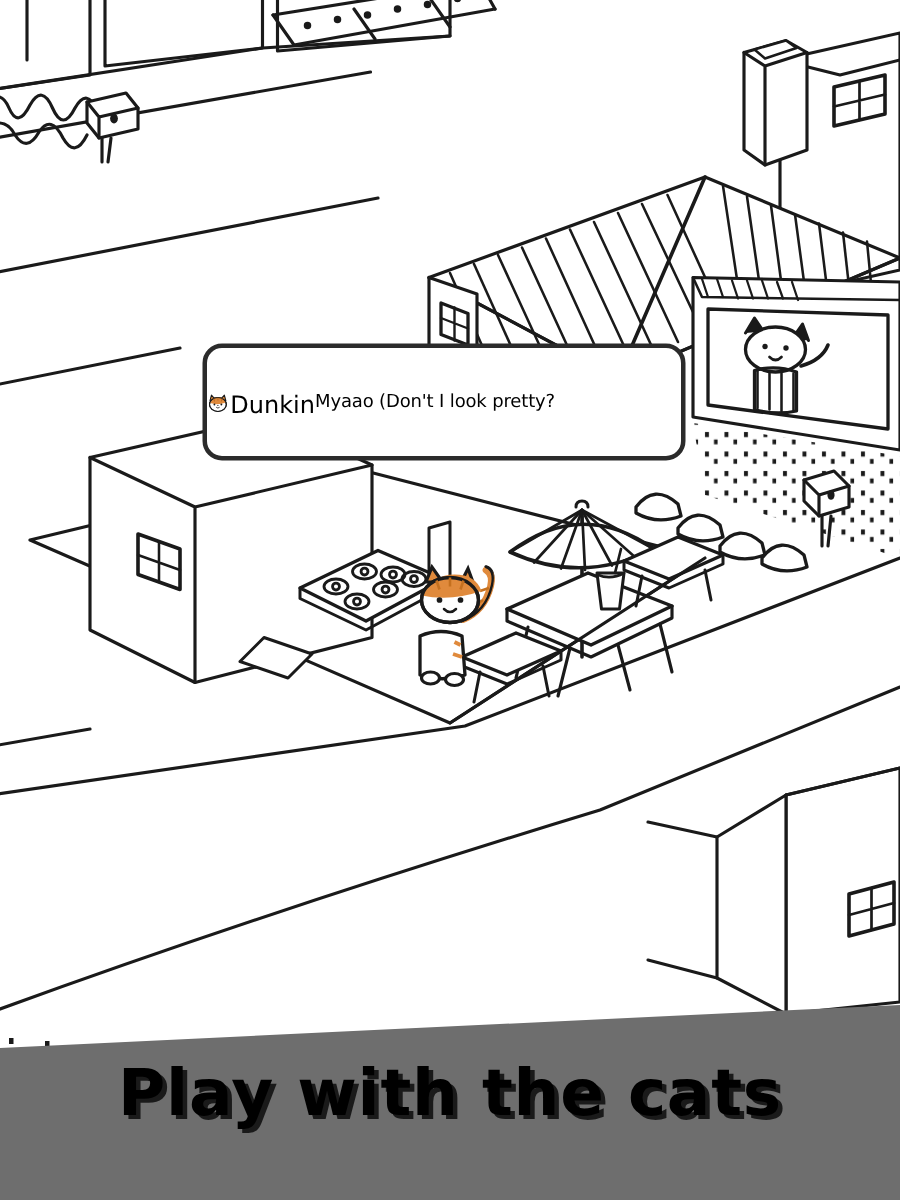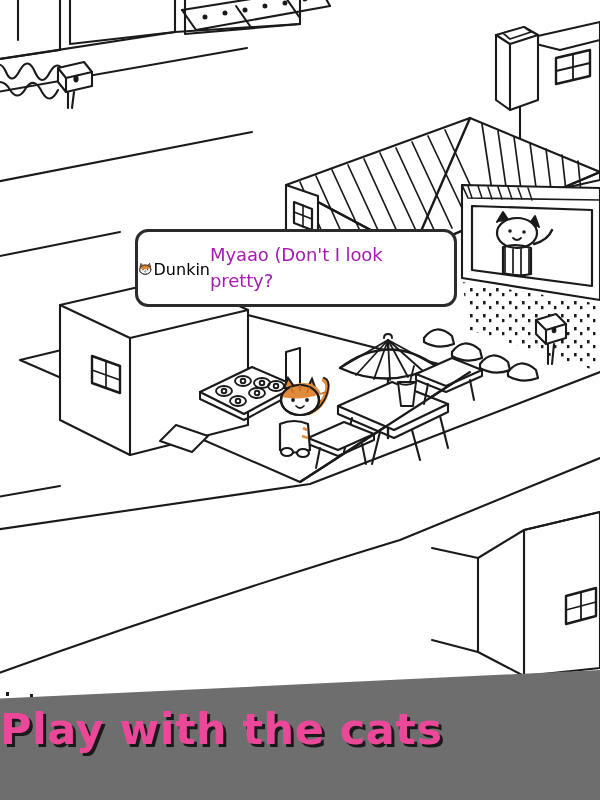--- a/index.html
+++ b/index.html
@@ -13,34 +13,34 @@
     position:absolute;left:135px;top:229px;width:322px;height:78px;
     background:#ffffff;border:3.5px solid #2b2b2b;border-radius:13px;
     box-sizing:border-box;display:flex;align-items:center;z-index:40;
   }
   #dialog-speaker{
     width:72px;flex:0 0 72px;display:flex;flex-direction:row;
     align-items:center;justify-content:center;gap:1px;padding-top:2px;
   }
   #dialog-avatar{width:34px;height:30px;display:block;}
   #dialog-text{
-    flex:1;padding-right:14px;font-size:18px;line-height:1.42;
-    color:#a21caf;letter-spacing:-.1px;
+    flex:1;padding-right:14px;font-size:12px;line-height:1.42;
+    color:#000000;letter-spacing:-.1px;
   }
   #dialog-text span{display:block;}
 
   
   #banner{
     position:absolute;left:0;bottom:0;width:600px;height:130px;z-index:50;
   }
   #banner-bg{position:absolute;inset:0;background:#6e6e6e;
     clip-path:polygon(0 22%, 100% 0%, 100% 100%, 0 100%);}
   #banner-label{
-    position:absolute;left:0;right:0;top:34px;
-    font-size:43px;font-weight:bold;color:#ec4899;letter-spacing:.5px;
+    position:absolute;left:0;right:0;top:34px;text-align:center;
+    font-size:43px;font-weight:bold;color:#000000;letter-spacing:.5px;
     text-shadow:3px 3px 0 #1a1a1a;
     font-family:"DejaVu Sans","Liberation Sans",sans-serif;
     white-space:nowrap;
   }
 </style>
 </head>
 <body>
 
 <div id="stage">
 

